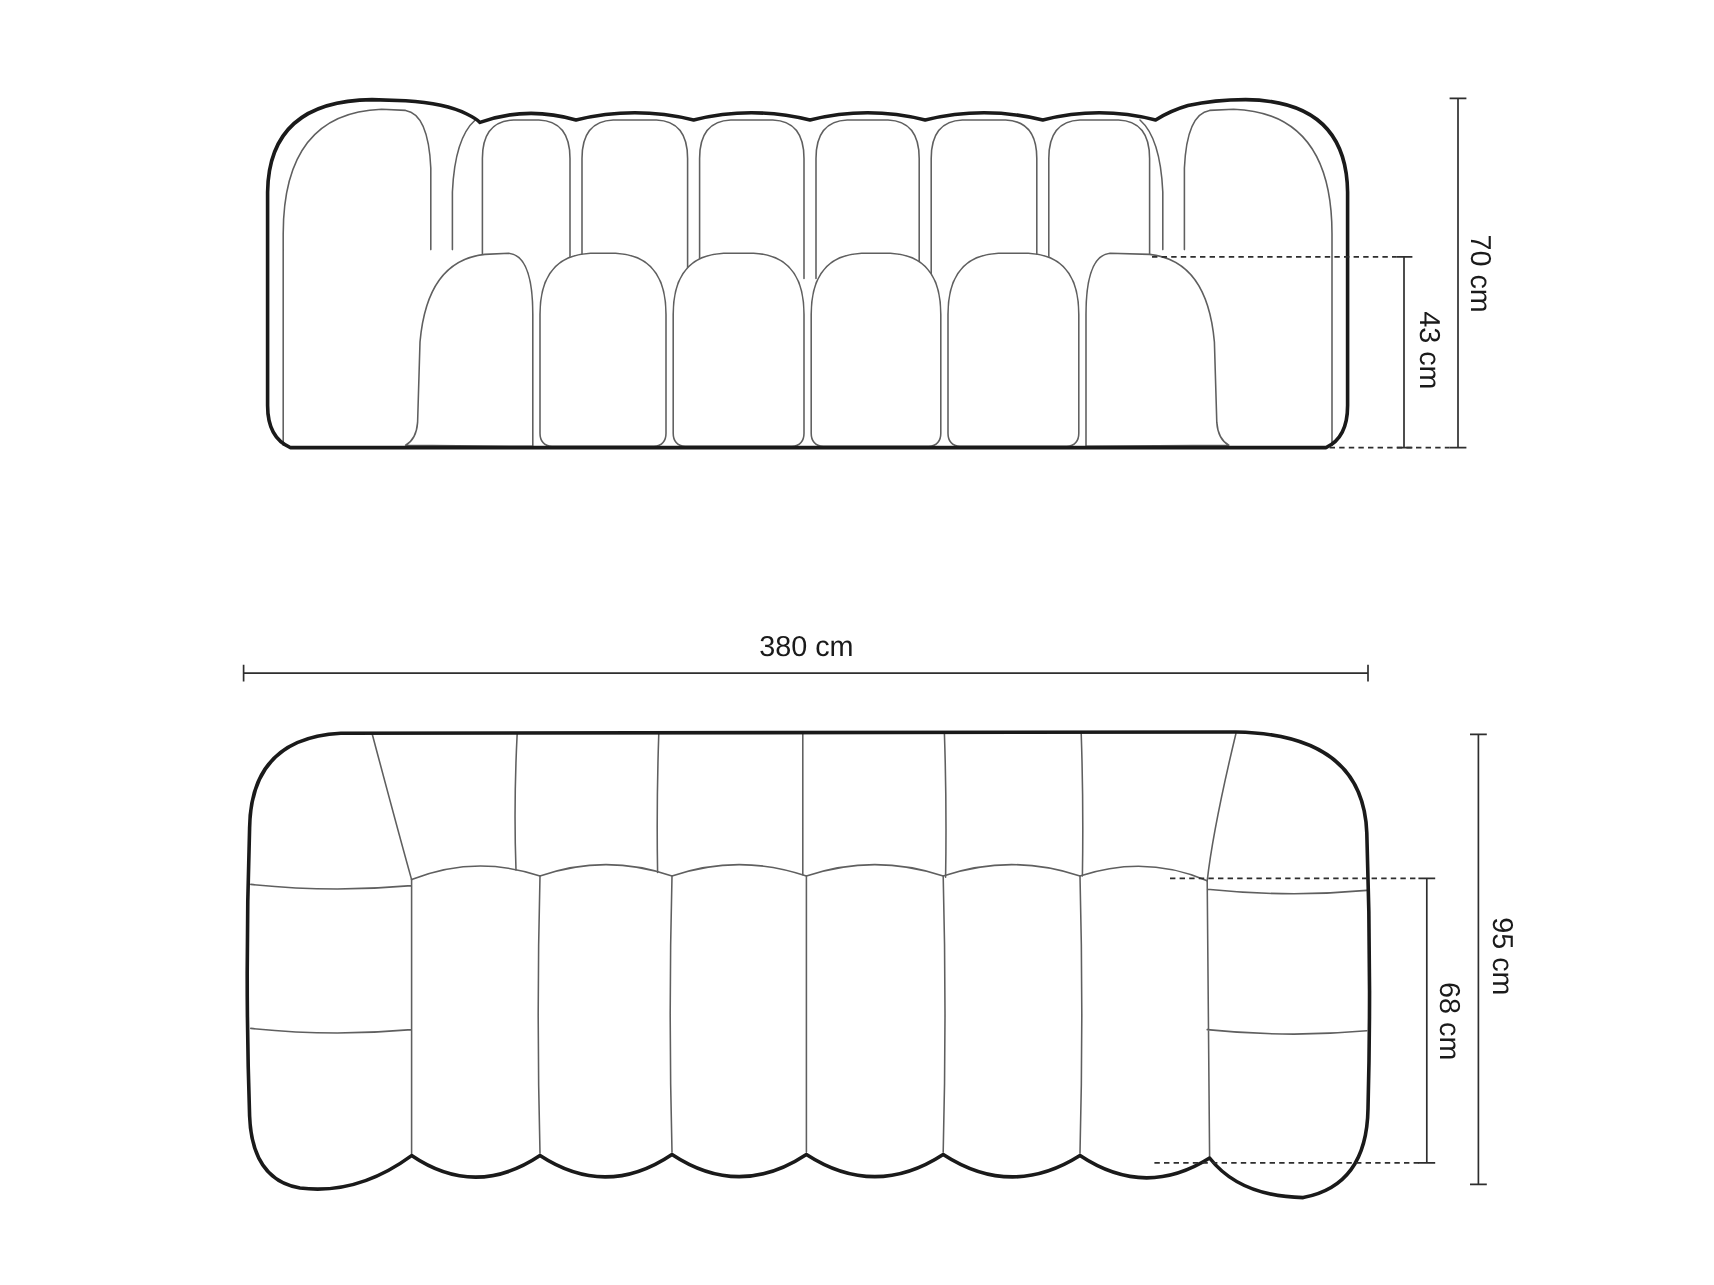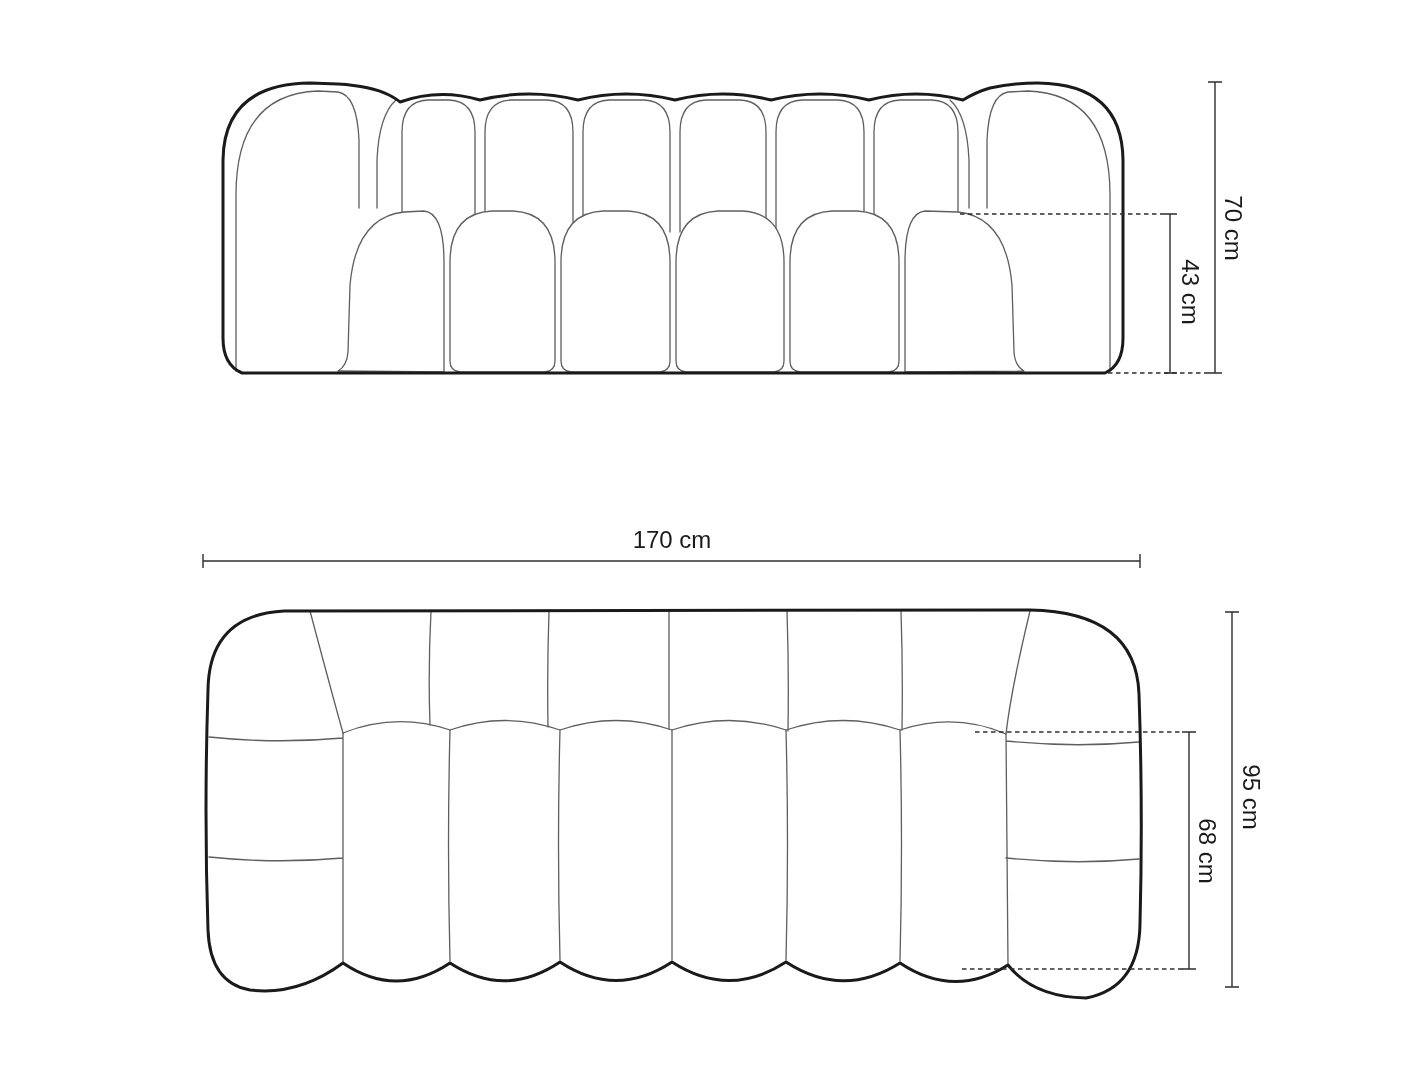--- a/index.html
+++ b/index.html
@@ -115,19 +115,19 @@
       <path class="dash" d="M 962,969 L 1183,969"></path>
       <path class="dim" d="M 1189,732 L 1189,969 M 1182,732 L 1196,732 M 1182,969 L 1196,969"></path>
       <path class="dim" d="M 1232,612 L 1232,987 M 1225,612 L 1239,612 M 1225,987 L 1239,987"></path>
     </g>
   </svg>
 
   <div class="dim-label rot90" style="left:1173px;top:213px;">70 cm</div>
 
   <div class="dim-label rot90" style="left:1130px;top:277px;">43 cm</div>
 
-  <div class="dim-label" style="left:612px;top:525px;">170 cm</div>
+  <div class="dim-label" style="left:612px;top:525px;">380 cm</div>
 
   <div class="dim-label rot90" style="left:1191px;top:782px;">95 cm</div>
 
   <div class="dim-label rot90" style="left:1147px;top:836px;">68 cm</div>
 
 </div>
 
 </body></html>

